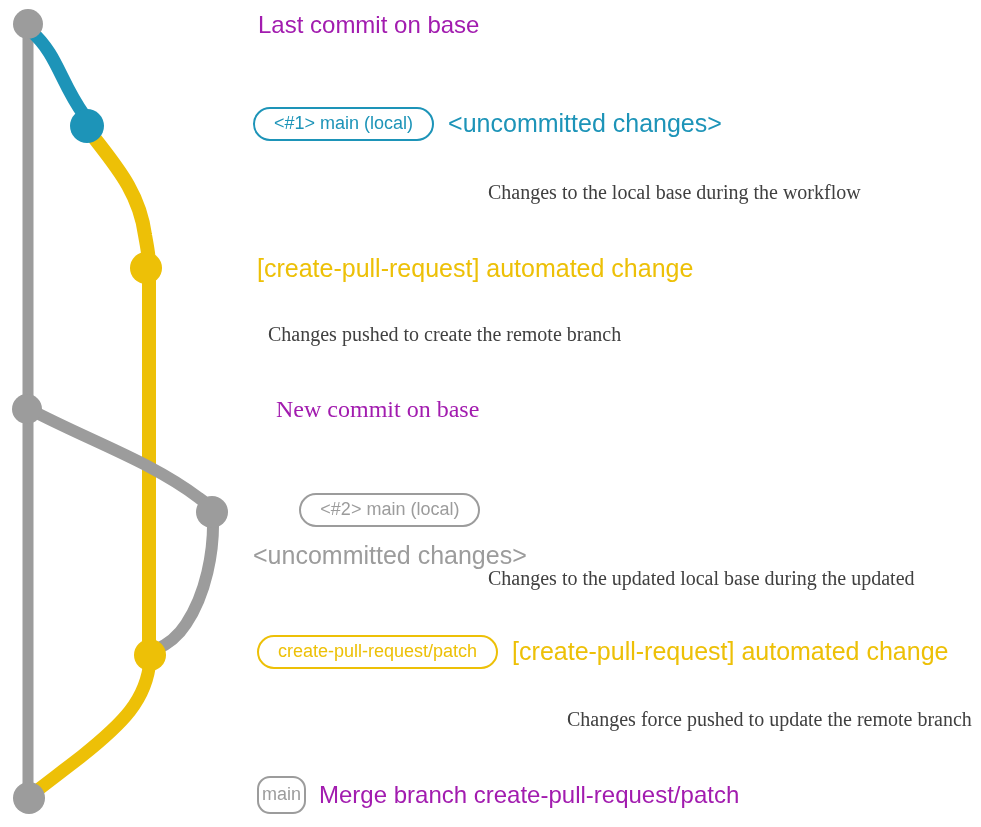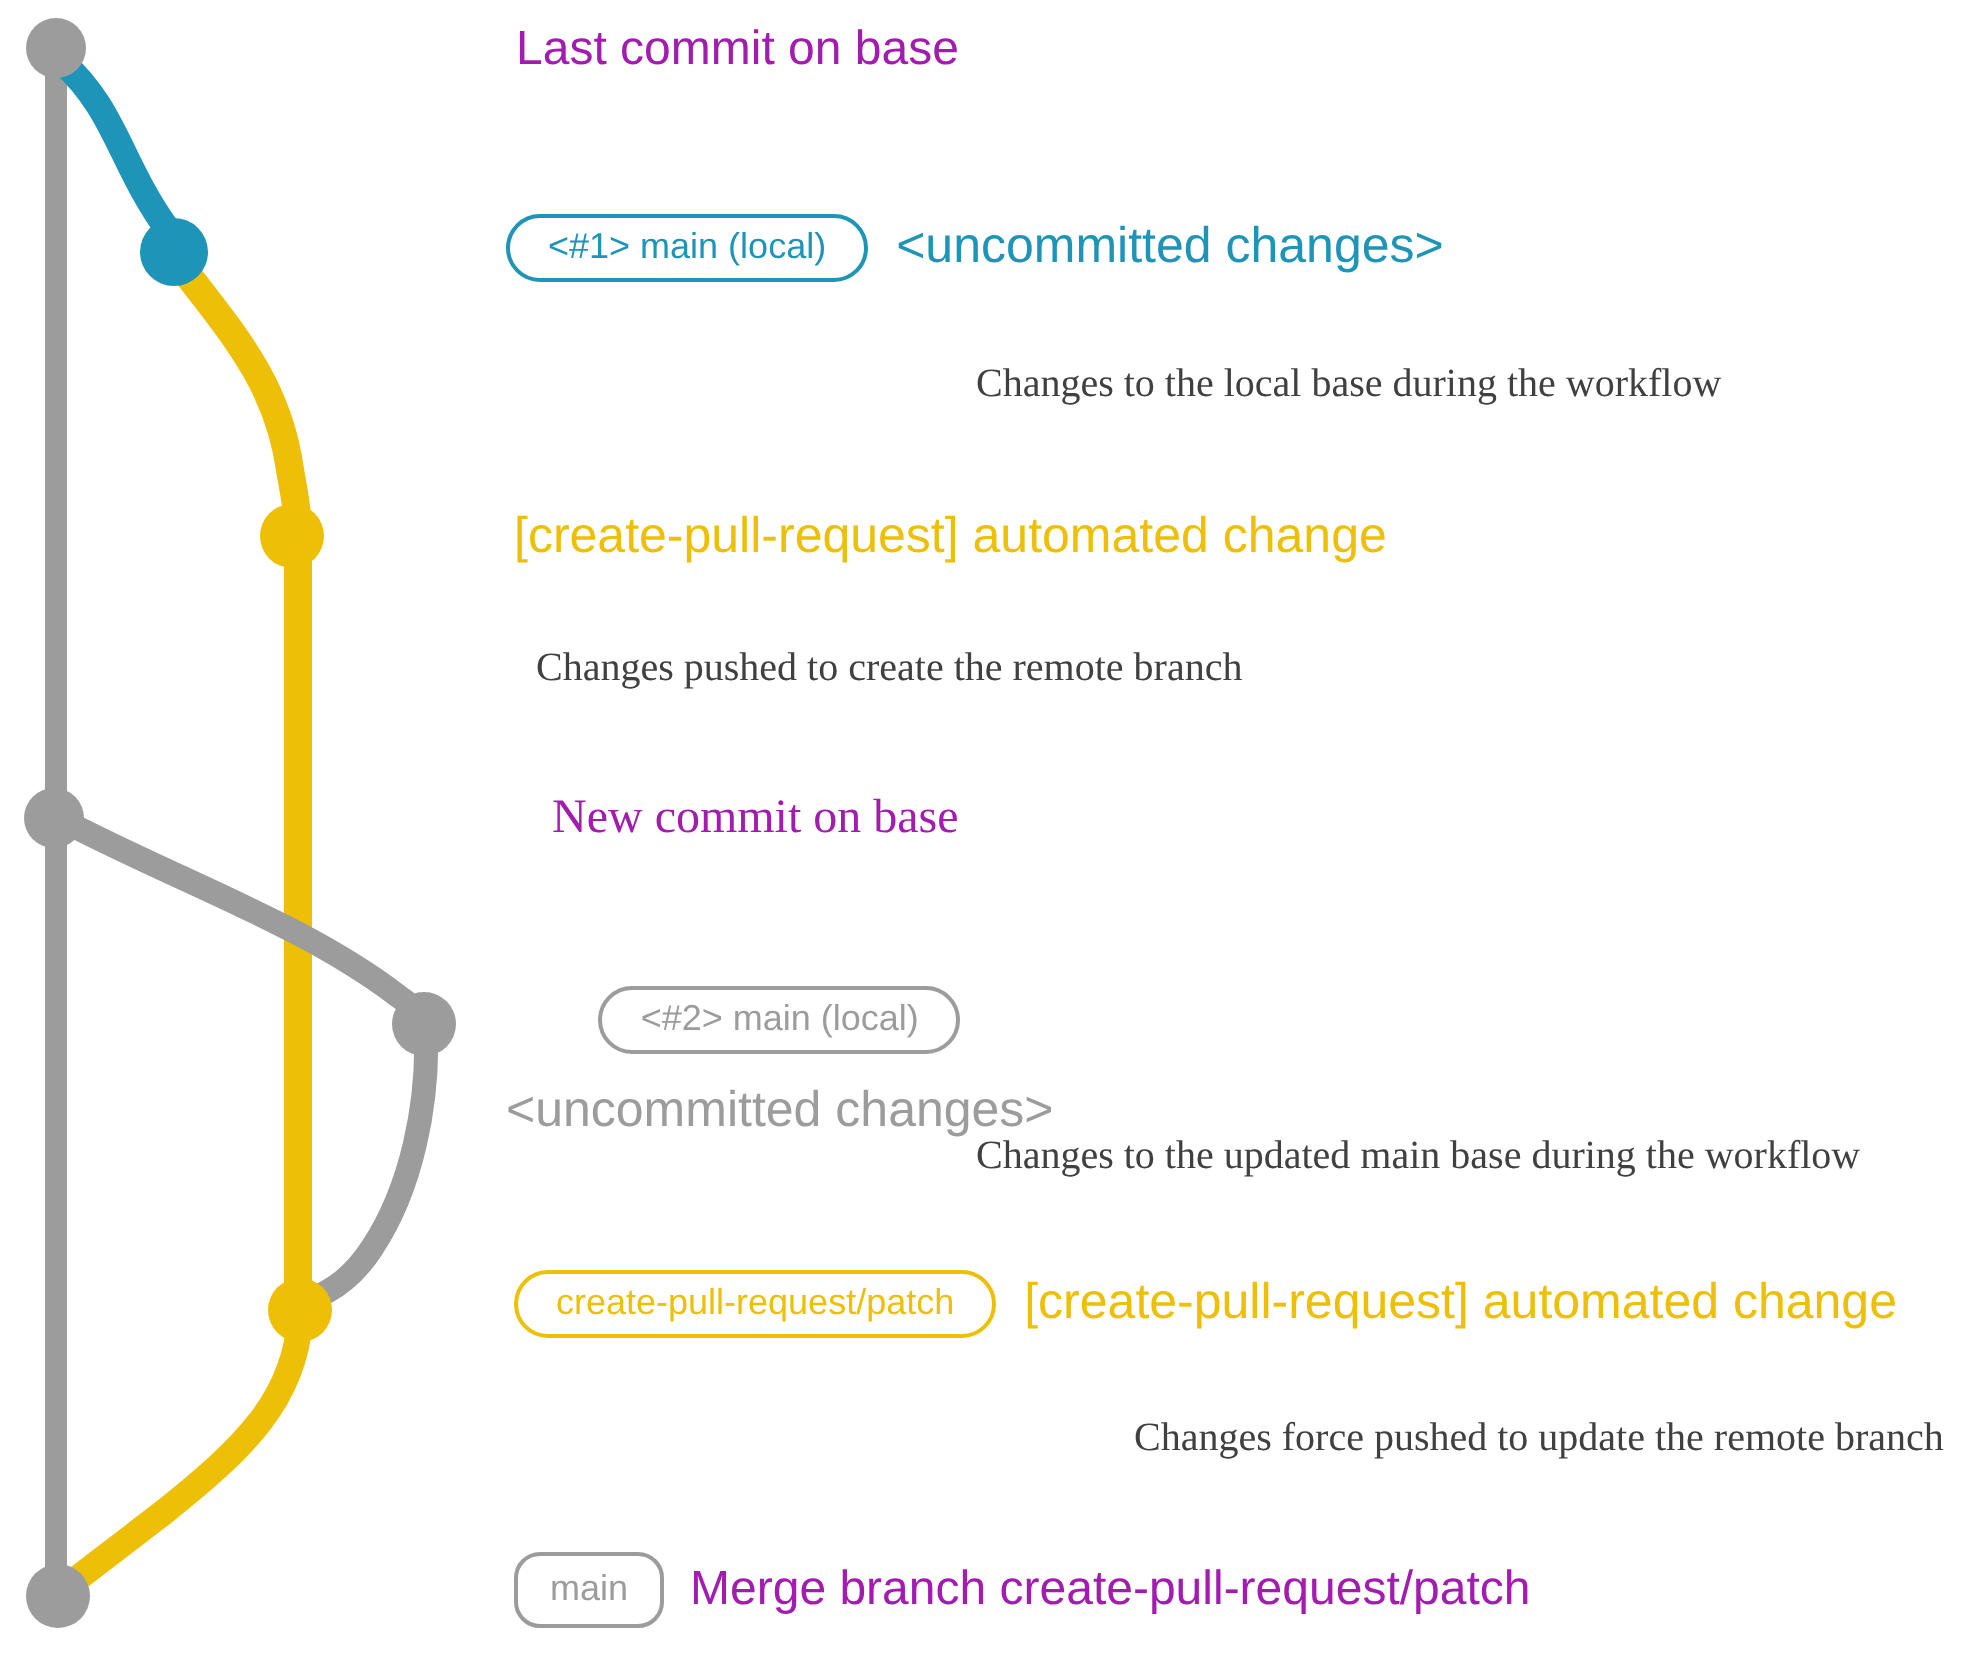--- a/index.html
+++ b/index.html
@@ -13,21 +13,21 @@
   }
   .graph-svg { position: absolute; left: 0; top: 0; }
   .abs { position: absolute; }
   .row { position: absolute; display: flex; align-items: center; gap: 14px; }
   .plain-label { color: #a21caf; font-size: 24px; white-space: nowrap; }
   .badge {
     display: inline-flex; align-items: center; justify-content: center;
     border: 2px solid; border-radius: 17px;
     padding: 4px 19px; font-size: 18px; white-space: nowrap; line-height: 1.2;
   }
-  .badge.big-pad { padding: 6px 16px; border-radius: 13px; }
+  .badge.big-pad { padding: 6px 3px; border-radius: 13px; }
   .c-blue   { color: #1d94b8; border-color: #1d94b8; }
   .c-gray   { color: #9c9c9c; border-color: #9c9c9c; }
   .c-yellow { color: #edc007; border-color: #edc007; }
   .title { font-size: 25px; white-space: nowrap; }
   .desc {
     position: absolute;
     font-family: "Liberation Serif", serif;
     font-size: 20px; color: #404040; white-space: nowrap; margin-top: 36px;
   }
 </style>
@@ -69,21 +69,21 @@
     <span class="title c-yellow">[create-pull-request] automated change</span>
   </div>
   <div class="desc" style="left:268px; top:287px;">Changes pushed to create the remote branch</div>
 
   <div class="abs plain-label" style="left:276px; top:396px;font-family:Liberation Serif, serif;">New commit on base</div>
 
   <div class="row" style="left:253px; top:493px;flex-direction:column;">
     <span class="badge c-gray">&lt;#2&gt; main (local)</span>
     <span class="title c-gray">&lt;uncommitted changes&gt;</span>
   </div>
-  <div class="desc" style="left:488px; top:531px;">Changes to the updated main base during the workflow</div>
+  <div class="desc" style="left:488px; top:531px;">Changes to the updated local base during the updated</div>
 
   <div class="row" style="left:257px; top:635px;">
     <span class="badge c-yellow">create-pull-request/patch</span>
     <span class="title c-yellow">[create-pull-request] automated change</span>
   </div>
   <div class="desc" style="left:567px; top:672px;">Changes force pushed to update the remote branch</div>
 
   <div class="row" style="left:257px; top:776px; gap:13px;">
     <span class="badge c-gray big-pad">main</span>
     <span class="plain-label">Merge branch create-pull-request/patch</span>

